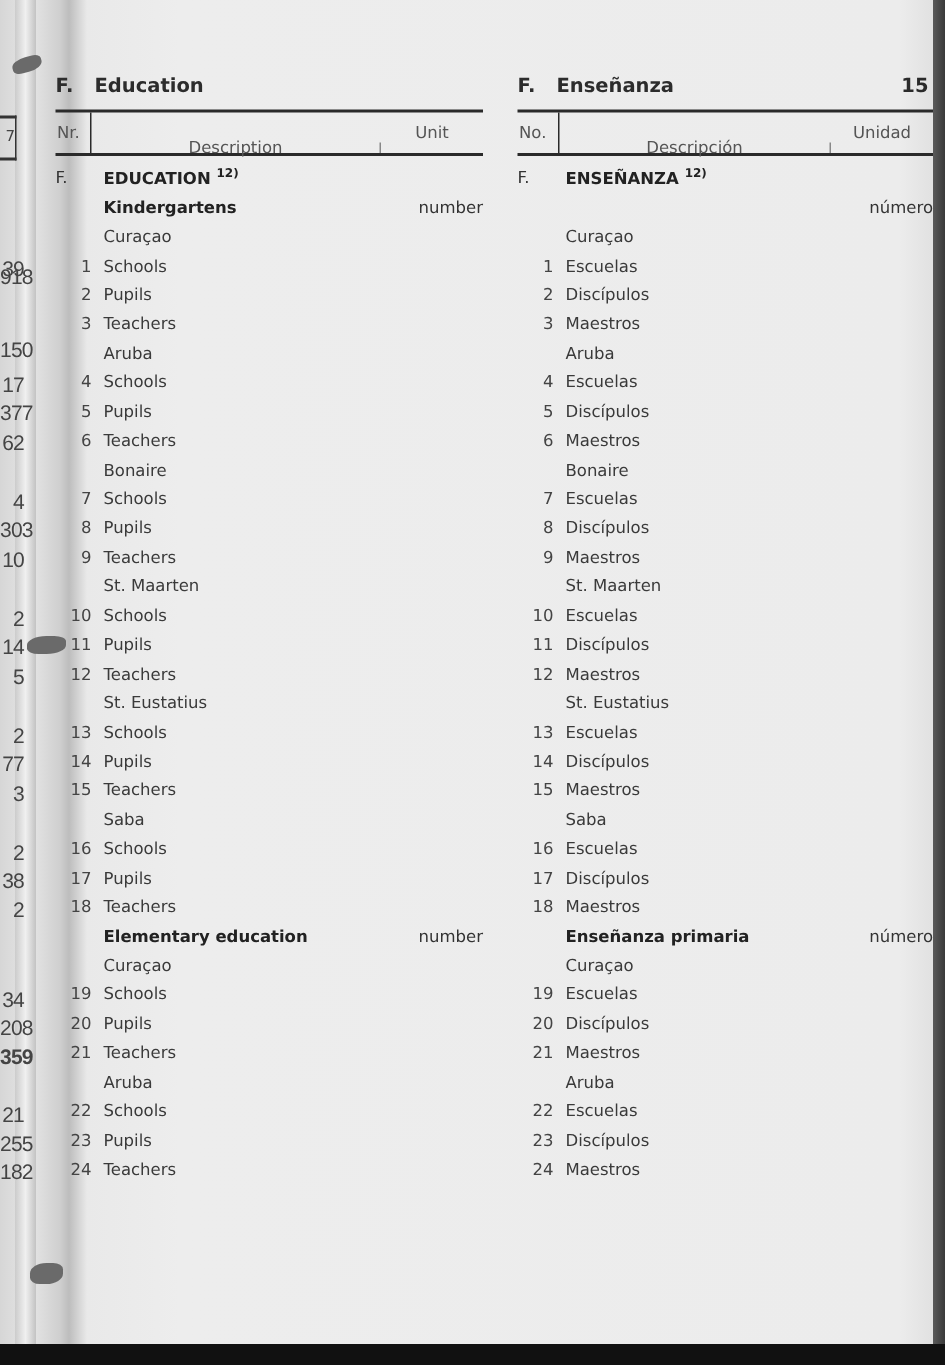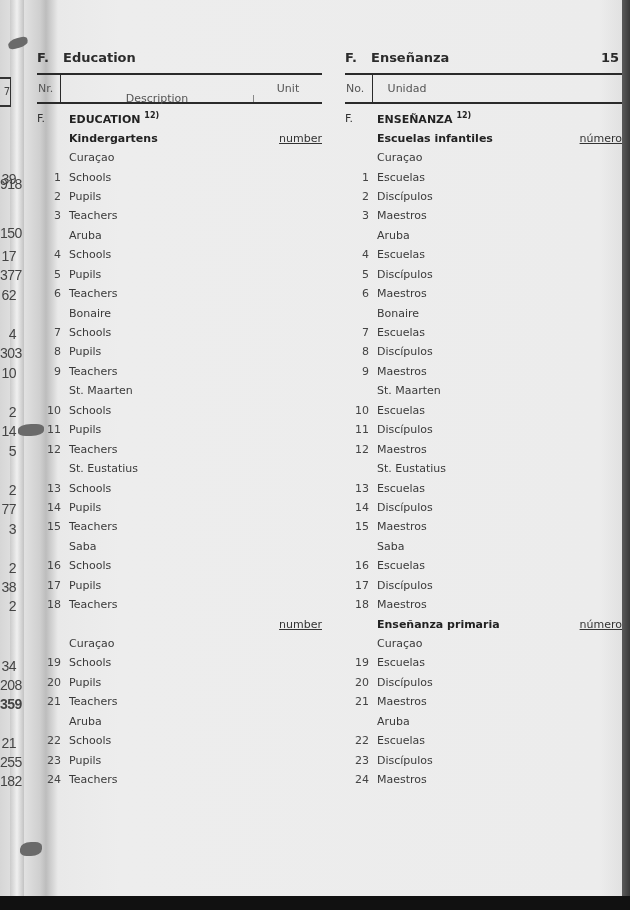--- a/index.html
+++ b/index.html
@@ -57,21 +57,21 @@
   .hdr .c2 { flex: 1; border-right: 1px solid #888; display:flex; align-items:center; justify-content:center;margin-top:20px; }
   .hdr .c3 { width: 68px; display:flex; align-items:center; justify-content:center; }
 
   .rows { position: absolute; top: 109px; left: 0; right: 0; }
   .row {
     position: relative; height: 19.45px; font-size: 11px; color: #3a3a3a;
     display: flex; align-items: center;
   }
   .row .no { width: 24px; text-align: right; padding-right: 8px; color: #444; }
   .row .txt { flex: 1; }
-  .row .unit { position: absolute; right: 0; font-size: 11px; color: #333; text-decoration: underline; }
+  .row .unit { position: absolute; right: 0; font-size: 11px; color: #333; }
   .row.heading .txt { font-weight: bold; color: #222; }
   .row.heading .no { text-align: left; padding-left: 0; font-weight: normal; color: #333; }
   .row.sub .txt { font-weight: bold; color: #222; }
   .row.region .txt { color: #3a3a3a; }
   sup { font-size: 8px; }
 </style>
 </head>
 <body>
 
 <div class="page">
@@ -218,20 +218,21 @@
         <div class="row item">
           <span class="no">17</span>
           <span class="txt">Pupils</span>
         </div>
         <div class="row item">
           <span class="no">18</span>
           <span class="txt">Teachers</span>
         </div>
         <div class="row sub">
           <span class="no"></span>
+          <span class="txt">Elementary education</span>
           <span class="unit">number</span>
         </div>
         <div class="row region">
           <span class="no"></span>
           <span class="txt">Curaçao</span>
         </div>
         <div class="row item">
           <span class="no">19</span>
           <span class="txt">Schools</span>
         </div>
@@ -262,30 +263,30 @@
       </div>
   </div>
 
   <div class="col es">
     <div class="title">
       <span class="sec">F.</span><span>Enseñanza</span>
     </div>
     <div class="pagenum">15</div>
     <div class="hdr">
       <div class="c1" style="width:26px;">No.</div>
+      <div class="c2">Descripción</div>
       <div class="c3">Unidad</div>
     </div>
     <div class="rows" id="rows-es">
       <div class="row heading">
         <span class="no">F.</span>
         <span class="txt"><span>ENSEÑANZA</span> <sup>12)</sup></span>
       </div>
     <div class="row sub">
           <span class="no"></span>
-          <span class="txt">Escuelas infantiles</span>
           <span class="unit">número</span>
         </div>
         <div class="row region">
           <span class="no"></span>
           <span class="txt">Curaçao</span>
         </div>
         <div class="row item">
           <span class="no">1</span>
           <span class="txt">Escuelas</span>
         </div>

